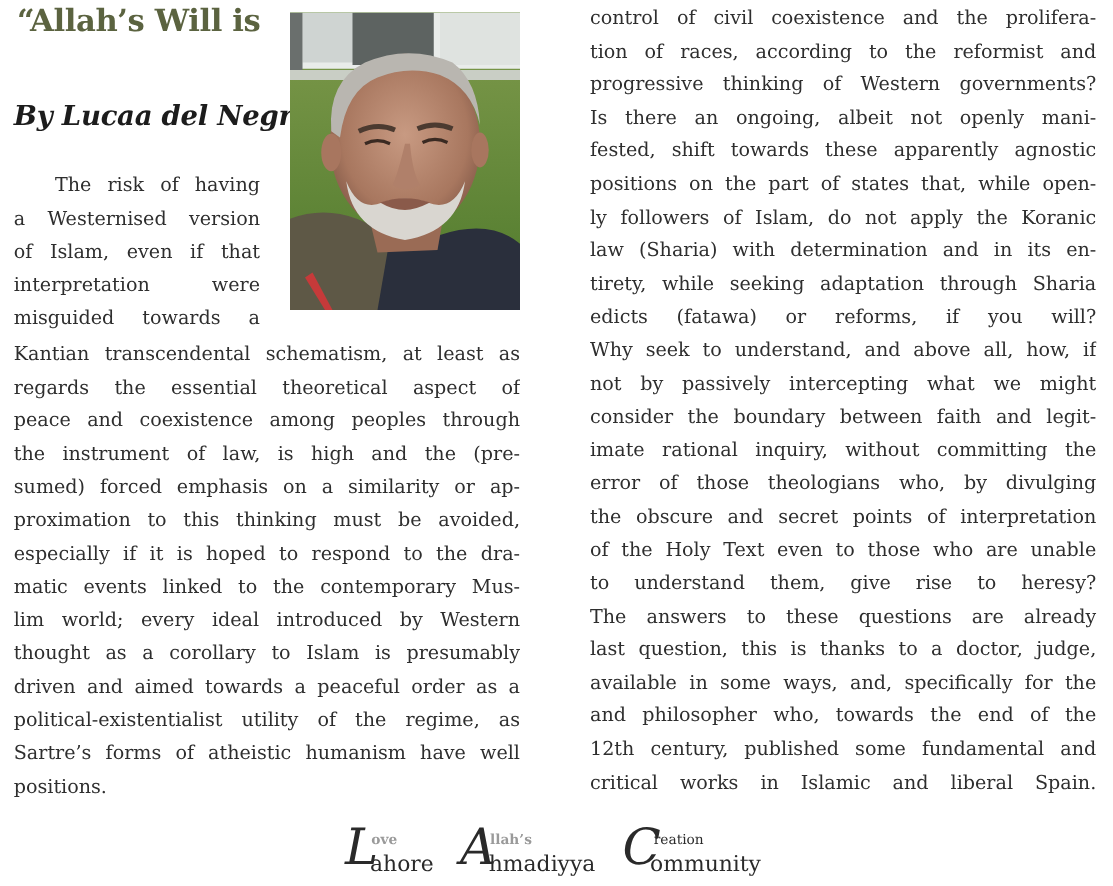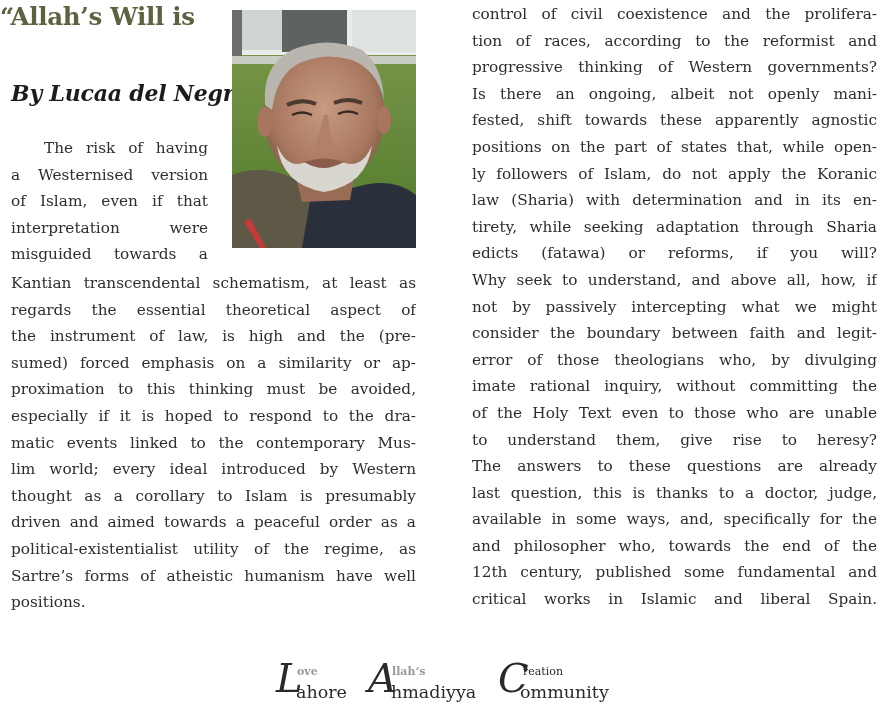--- a/index.html
+++ b/index.html
@@ -13,21 +13,21 @@
     position: relative;
     overflow: hidden;
     font-family: "DejaVu Serif", "Liberation Serif", serif;
     color: #2b2b2b;
   }
   .title {
     position: absolute;
     left: 0;
     top: 0;
     width: 222px;
-    text-align: left;
+    text-align: center;
     font-family: "DejaVu Serif", serif;
     font-weight: bold;
     font-size: 24.5px;
     line-height: 34px;
     color: #5b6340;
     letter-spacing: -0.3px;
   }
   .title .line { display: block; white-space: nowrap; }
   .byline {
     position: absolute;
@@ -197,20 +197,21 @@
   <span class="ln">The risk of having</span>
   <span class="ln">a Westernised version</span>
   <span class="ln">of Islam, even if that</span>
   <span class="ln">interpretation were</span>
   <span class="ln">misguided towards a</span>
 </div>
 
 <div class="col col-left-wide">
   <span class="ln">Kantian transcendental schematism, at least as</span>
   <span class="ln">regards the essential theoretical aspect of</span>
+  <span class="ln">peace and coexistence among peoples through</span>
   <span class="ln">the instrument of law, is high and the (pre-</span>
   <span class="ln">sumed) forced emphasis on a similarity or ap-</span>
   <span class="ln">proximation to this thinking must be avoided,</span>
   <span class="ln">especially if it is hoped to respond to the dra-</span>
   <span class="ln">matic events linked to the contemporary Mus-</span>
   <span class="ln">lim world; every ideal introduced by Western</span>
   <span class="ln">thought as a corollary to Islam is presumably</span>
   <span class="ln">driven and aimed towards a peaceful order as a</span>
   <span class="ln">political-existentialist utility of the regime, as</span>
   <span class="ln">Sartre’s forms of atheistic humanism have well</span>
@@ -224,22 +225,23 @@
   <span class="ln">Is there an ongoing, albeit not openly mani-</span>
   <span class="ln">fested, shift towards these apparently agnostic</span>
   <span class="ln">positions on the part of states that, while open-</span>
   <span class="ln">ly followers of Islam, do not apply the Koranic</span>
   <span class="ln">law (Sharia) with determination and in its en-</span>
   <span class="ln">tirety, while seeking adaptation through Sharia</span>
   <span class="ln">edicts (fatawa) or reforms, if you will?</span>
   <span class="ln">Why seek to understand, and above all, how, if</span>
   <span class="ln">not by passively intercepting what we might</span>
   <span class="ln">consider the boundary between faith and legit-</span>
+  <span class="ln">imate rational inquiry, without committing the</span>
   <span class="ln">error of those theologians who, by divulging</span>
-  <span class="ln">imate rational inquiry, without committing the</span>
+  <span class="ln">the obscure and secret points of interpretation</span>
   <span class="ln">of the Holy Text even to those who are unable</span>
   <span class="ln">to understand them, give rise to heresy?</span>
   <span class="ln">The answers to these questions are already</span>
   <span class="ln">last question, this is thanks to a doctor, judge,</span>
   <span class="ln">available in some ways, and, specifically for the</span>
   <span class="ln">and philosopher who, towards the end of the</span>
   <span class="ln">12th century, published some fundamental and</span>
   <span class="ln">critical works in Islamic and liberal Spain.</span>
 </div>
 

